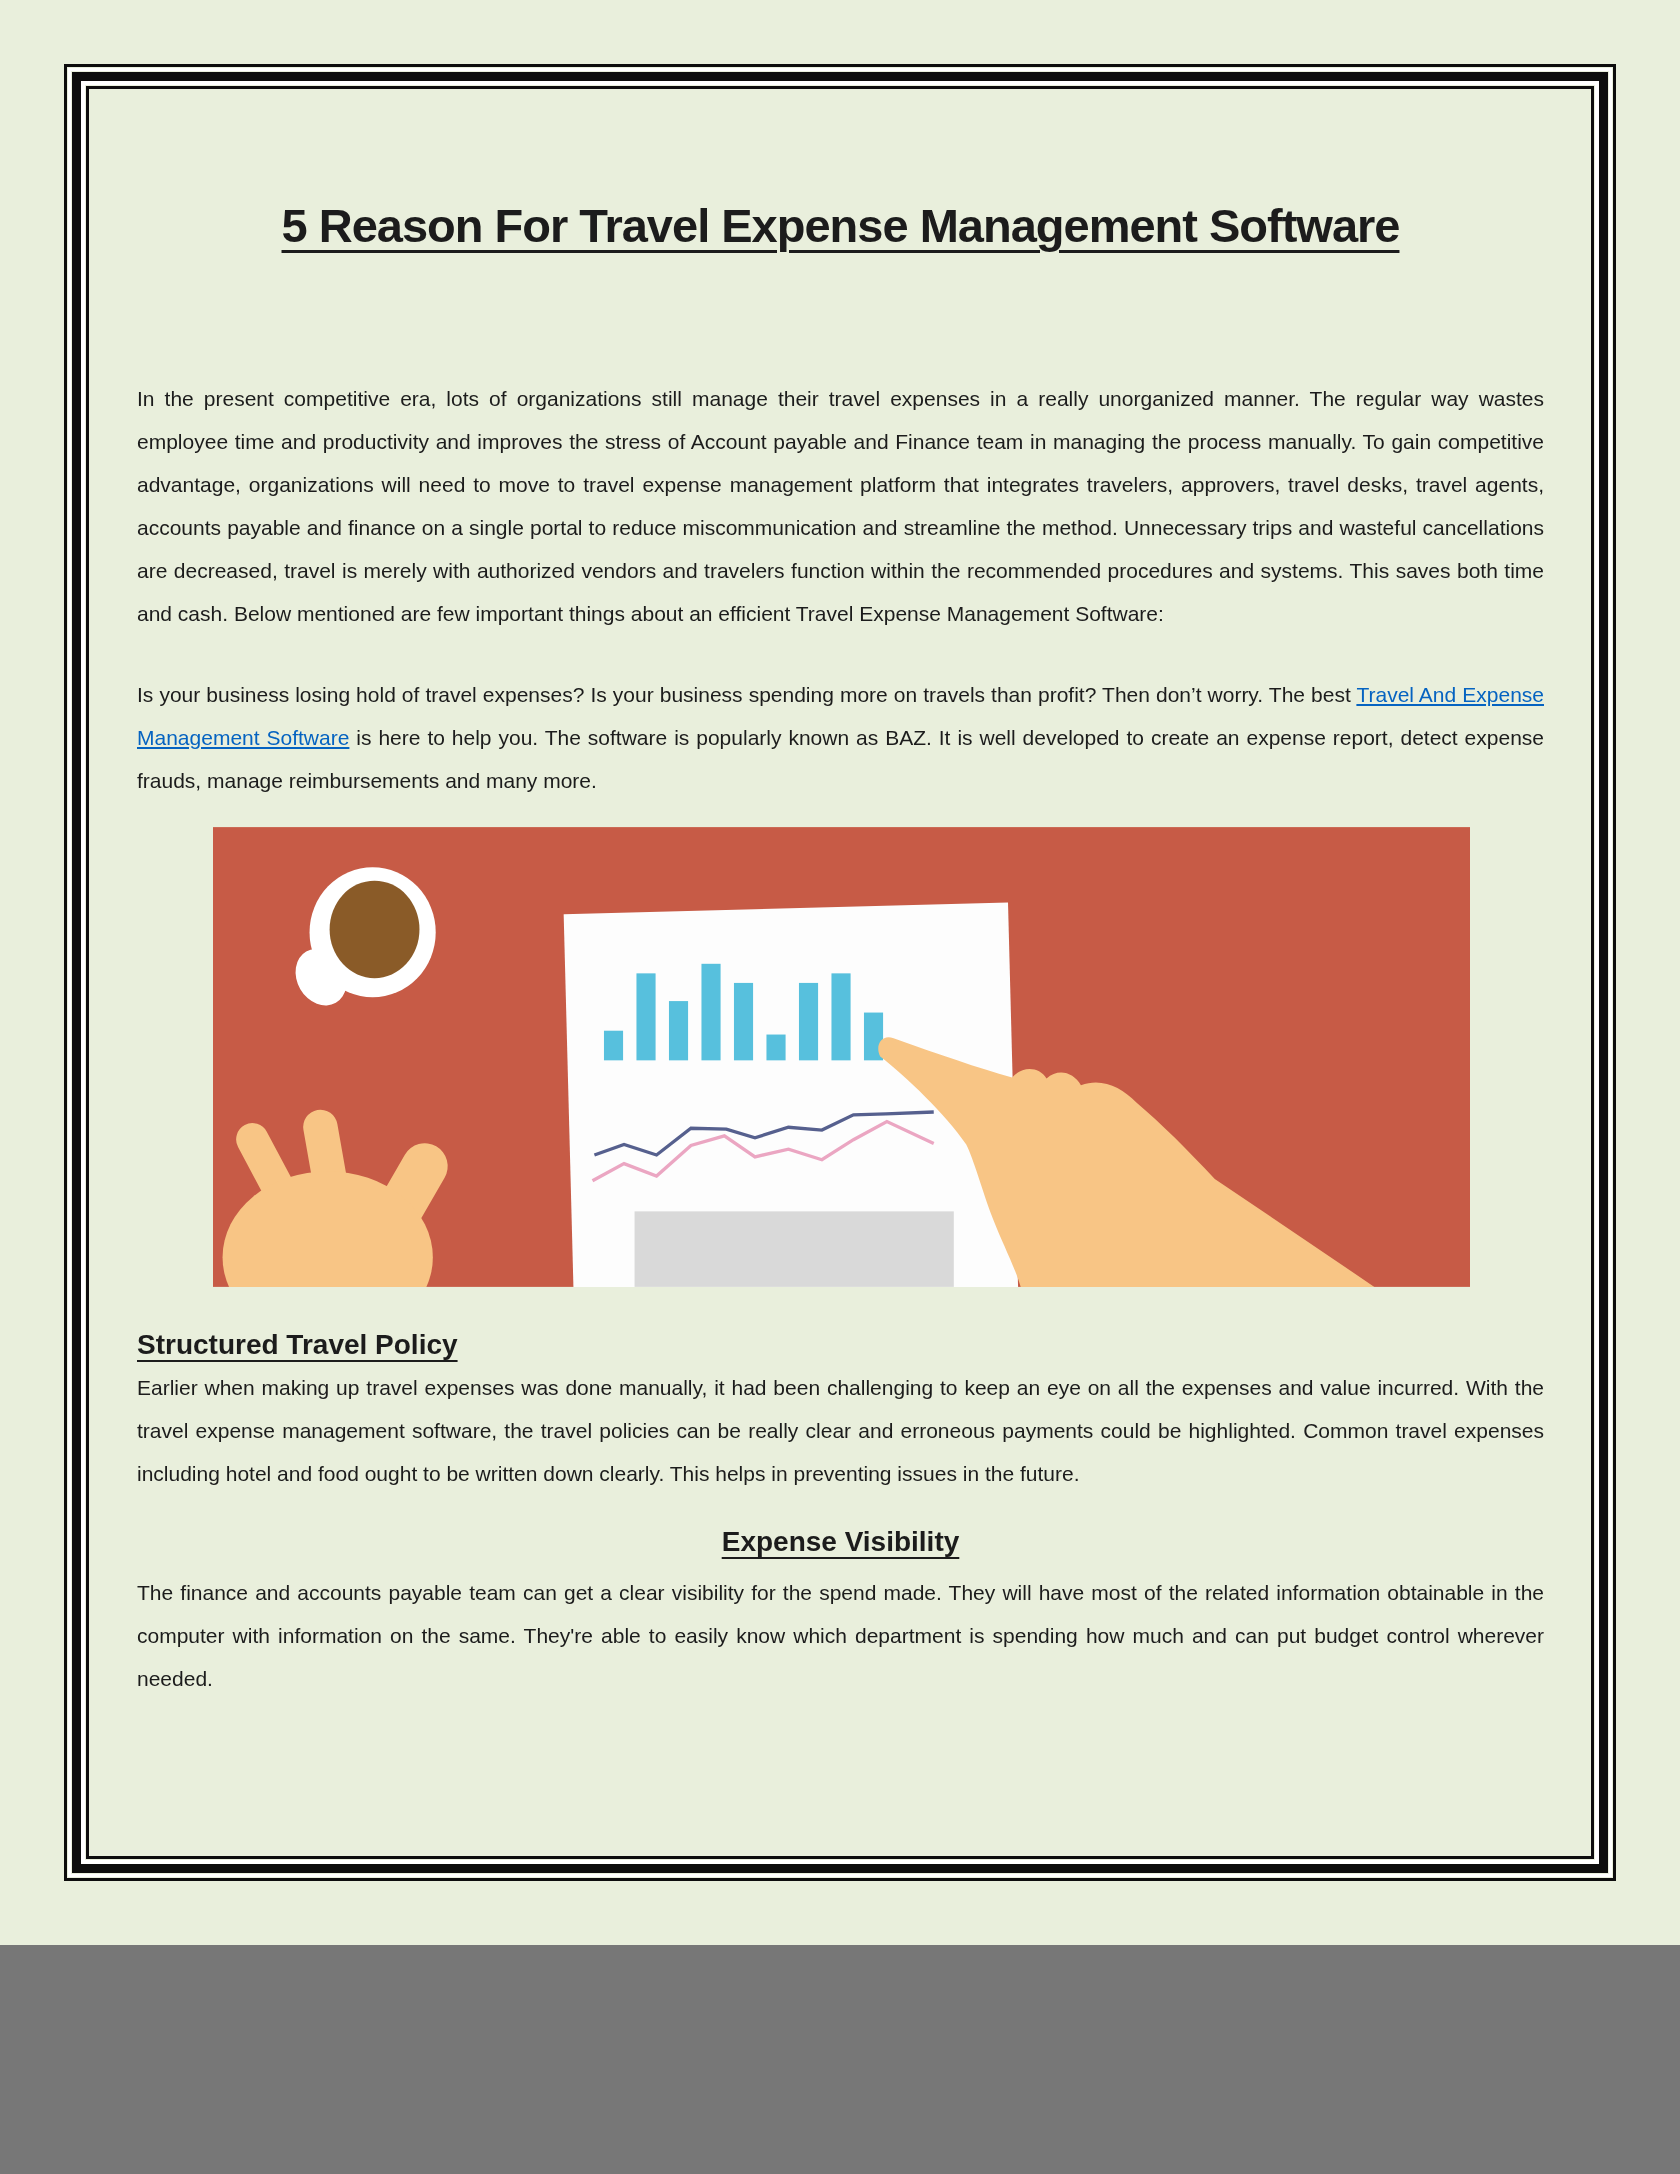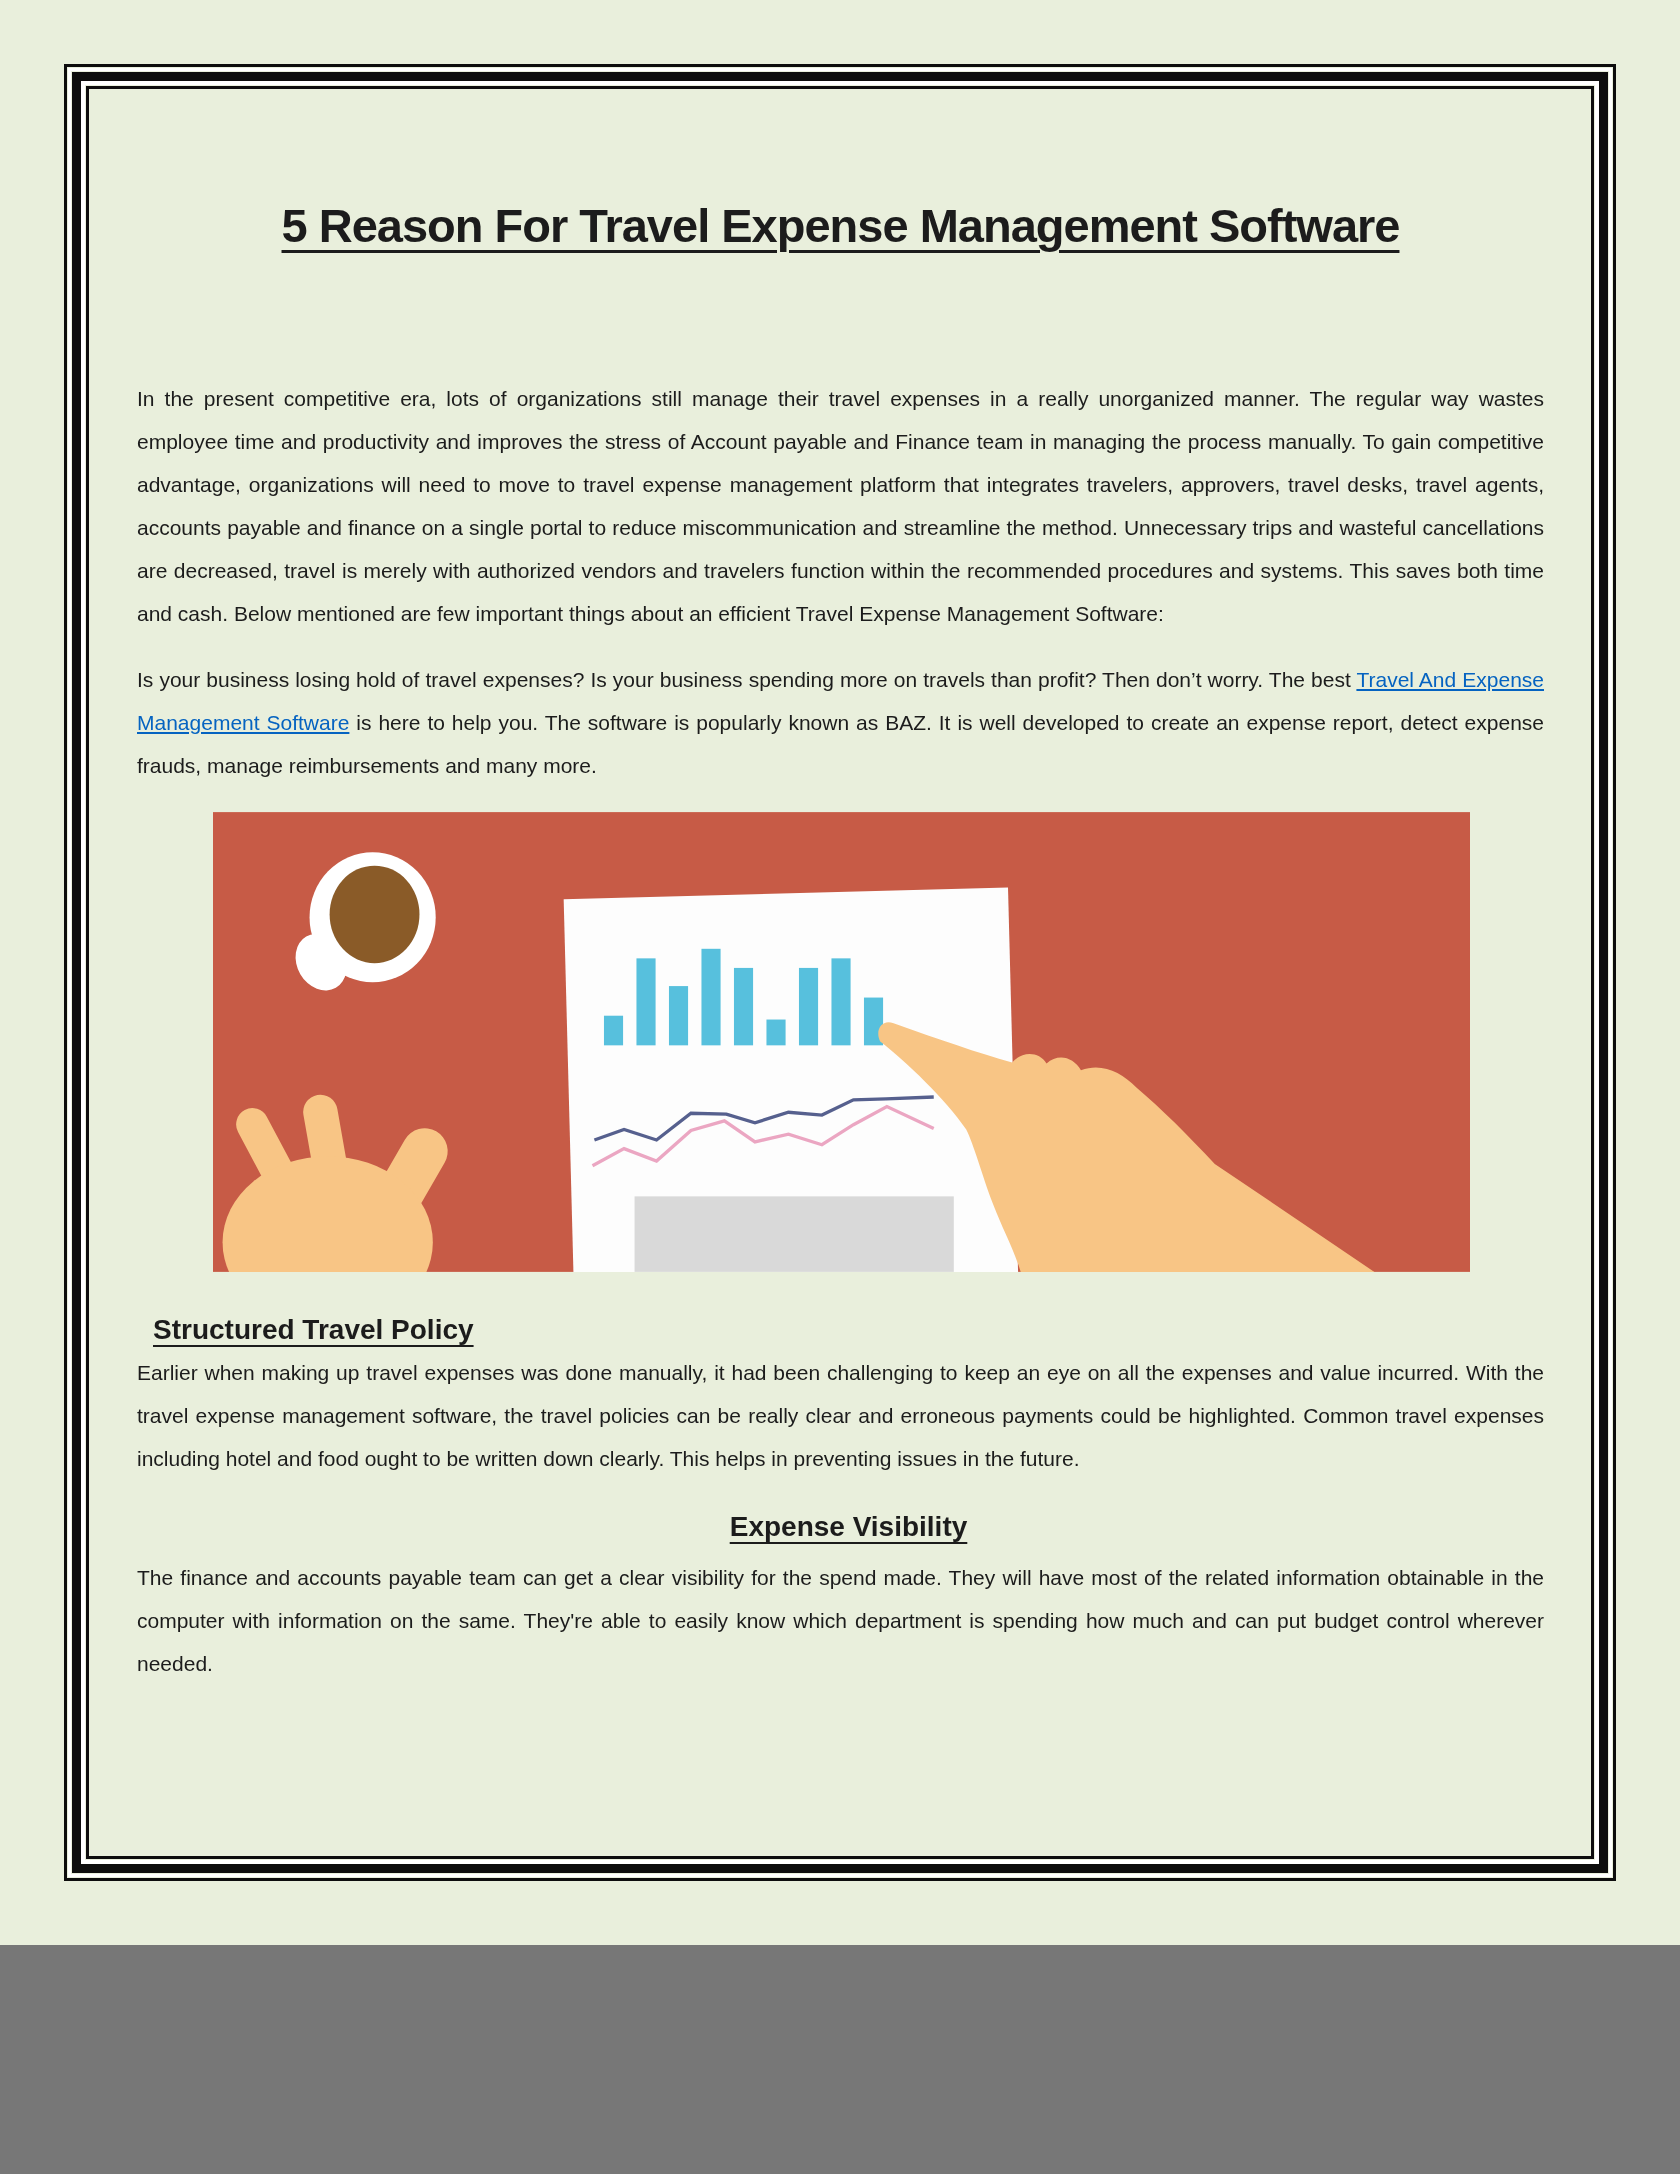--- a/index.html
+++ b/index.html
@@ -25,33 +25,33 @@
     margin:107px 0 0 0;
     font-size:47px;line-height:57px;font-weight:bold;
     text-align:center;letter-spacing:-1px;
     text-decoration:underline;text-decoration-thickness:2.9px;text-underline-offset:7.6px;
   }
   .body{
     margin:0;font-size:21px;line-height:43px;
     text-align:justify;
   }
   .para-intro{margin-top:123px;}
-  .para-promo{margin-top:23px;}
+  .para-promo{margin-top:38px;}
   .link{
     color:var(--hyperlink-blue,#0563c1);
     text-decoration:underline;cursor:pointer;
   }
   .illustration{
     position:relative;
     margin:25px 0 0 76px;
     width:1257px;height:460px;
     overflow:hidden;
   }
   .section-heading{
-    margin:36px 0 0 16px;
+    margin:36px 0 0 0;
     font-size:28px;line-height:43px;font-weight:bold;
     text-decoration:underline;text-decoration-thickness:2.4px;text-underline-offset:5.7px;
   }
   .h2-second{margin-top:25px;text-align:center;}
   .para-sec1{}
   .para-sec2{margin-top:8px;}
 </style>
 </head>
 <body>
 

